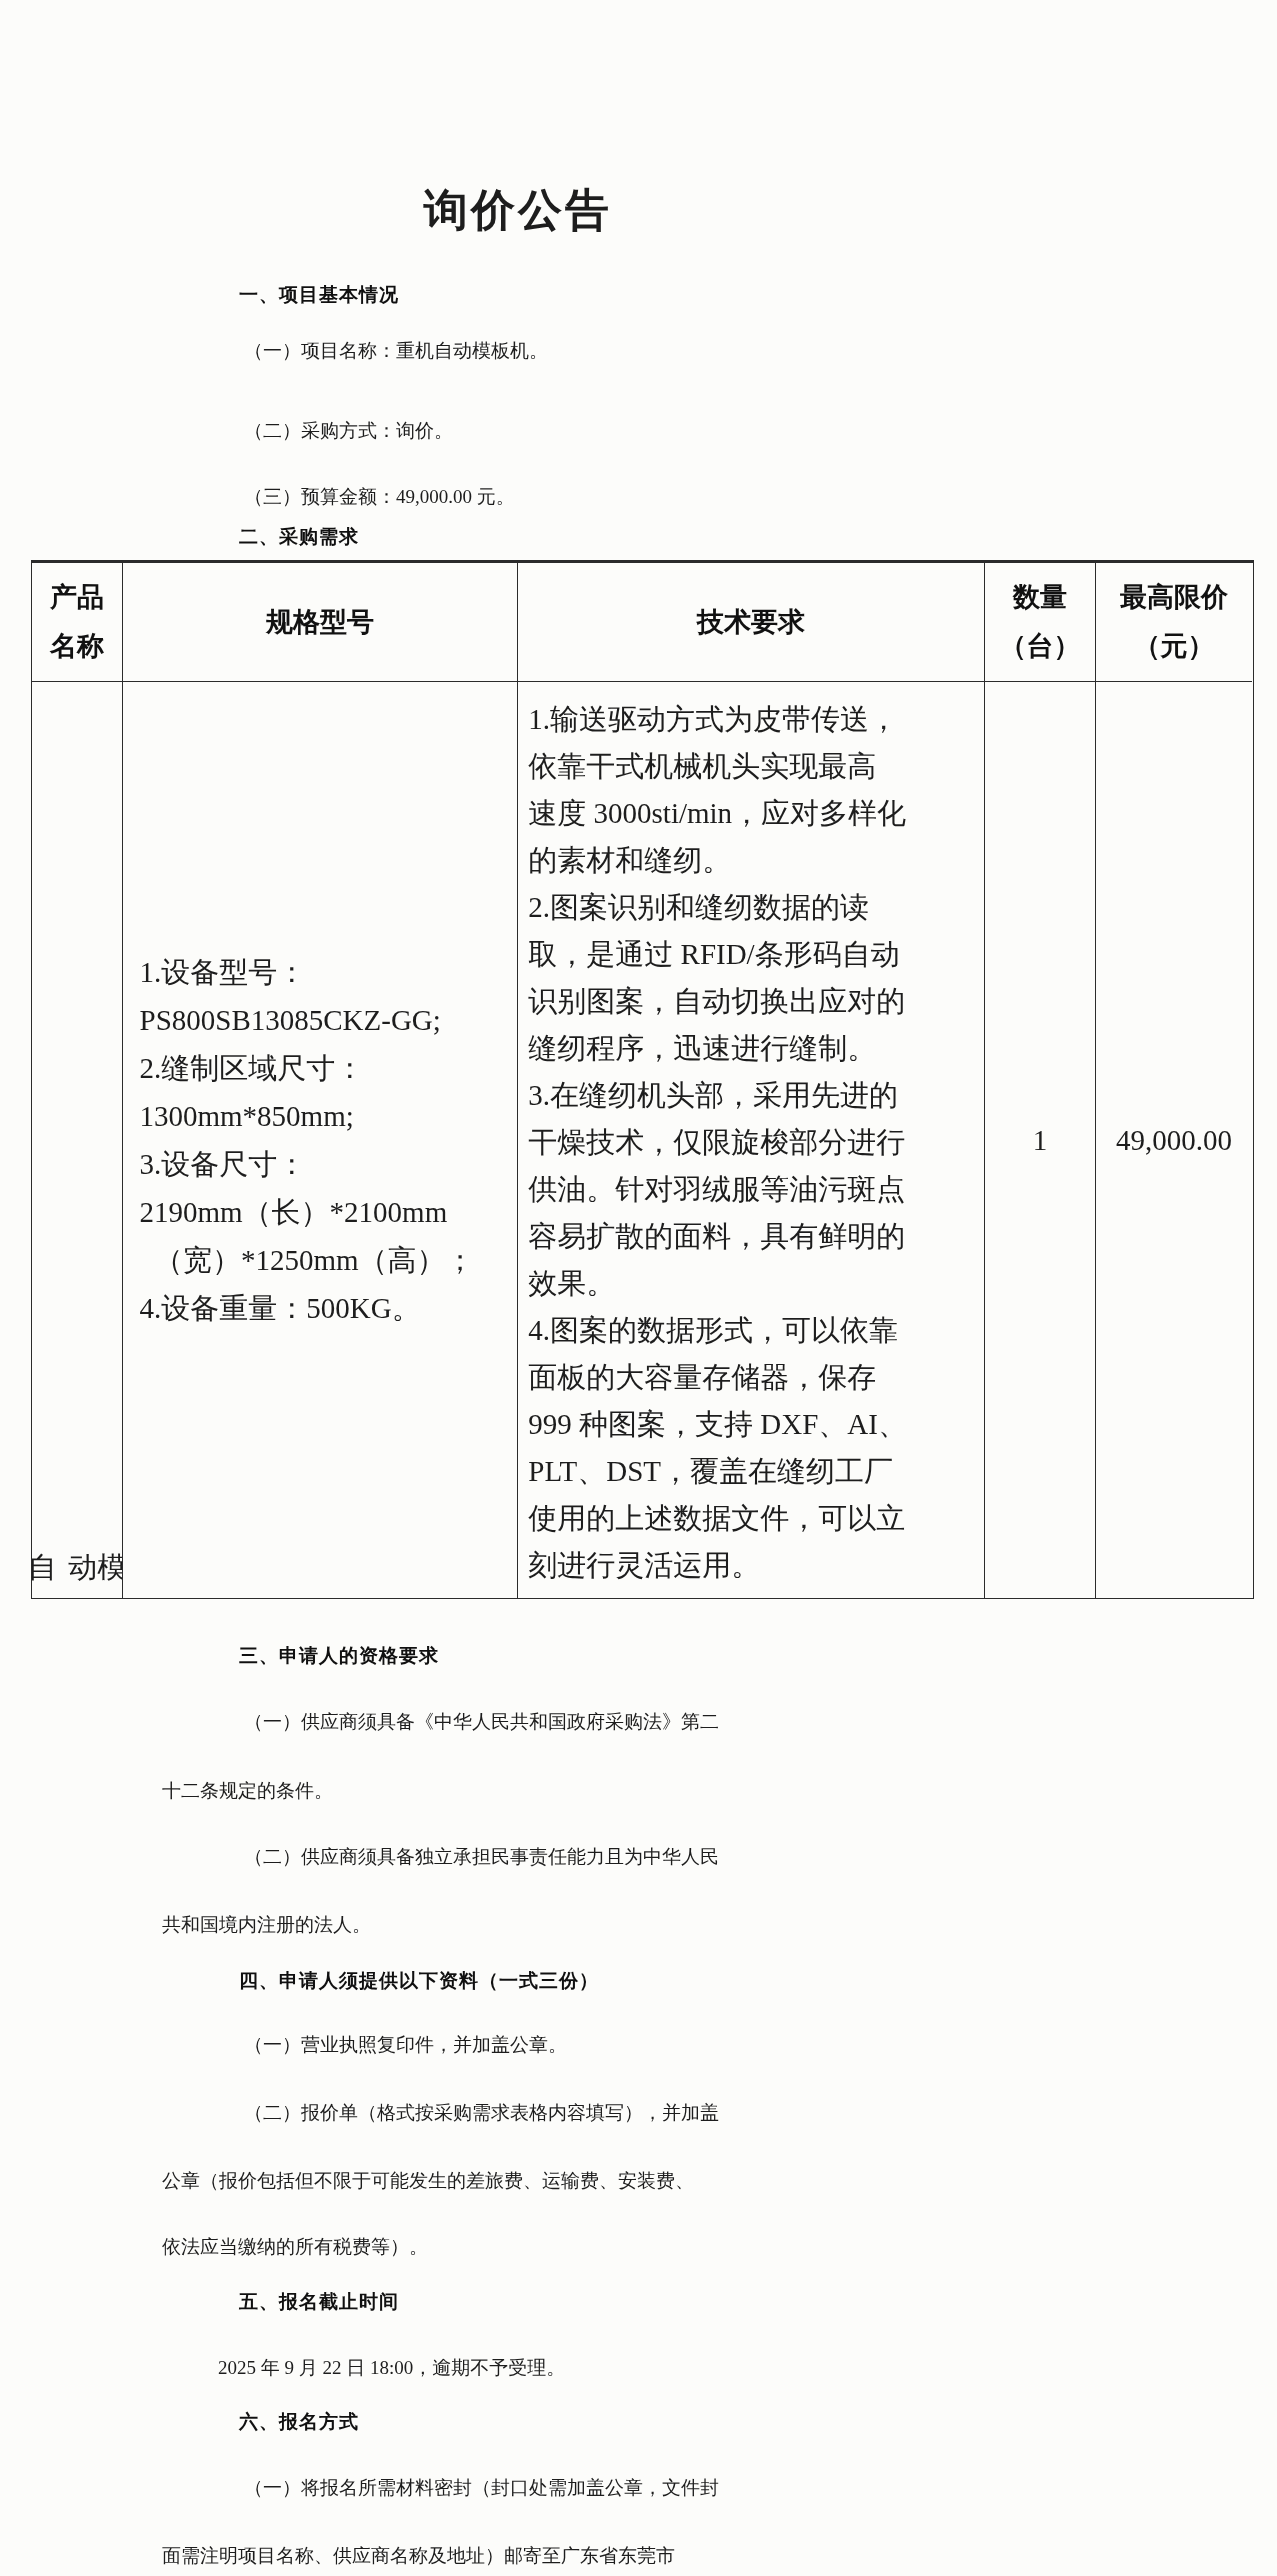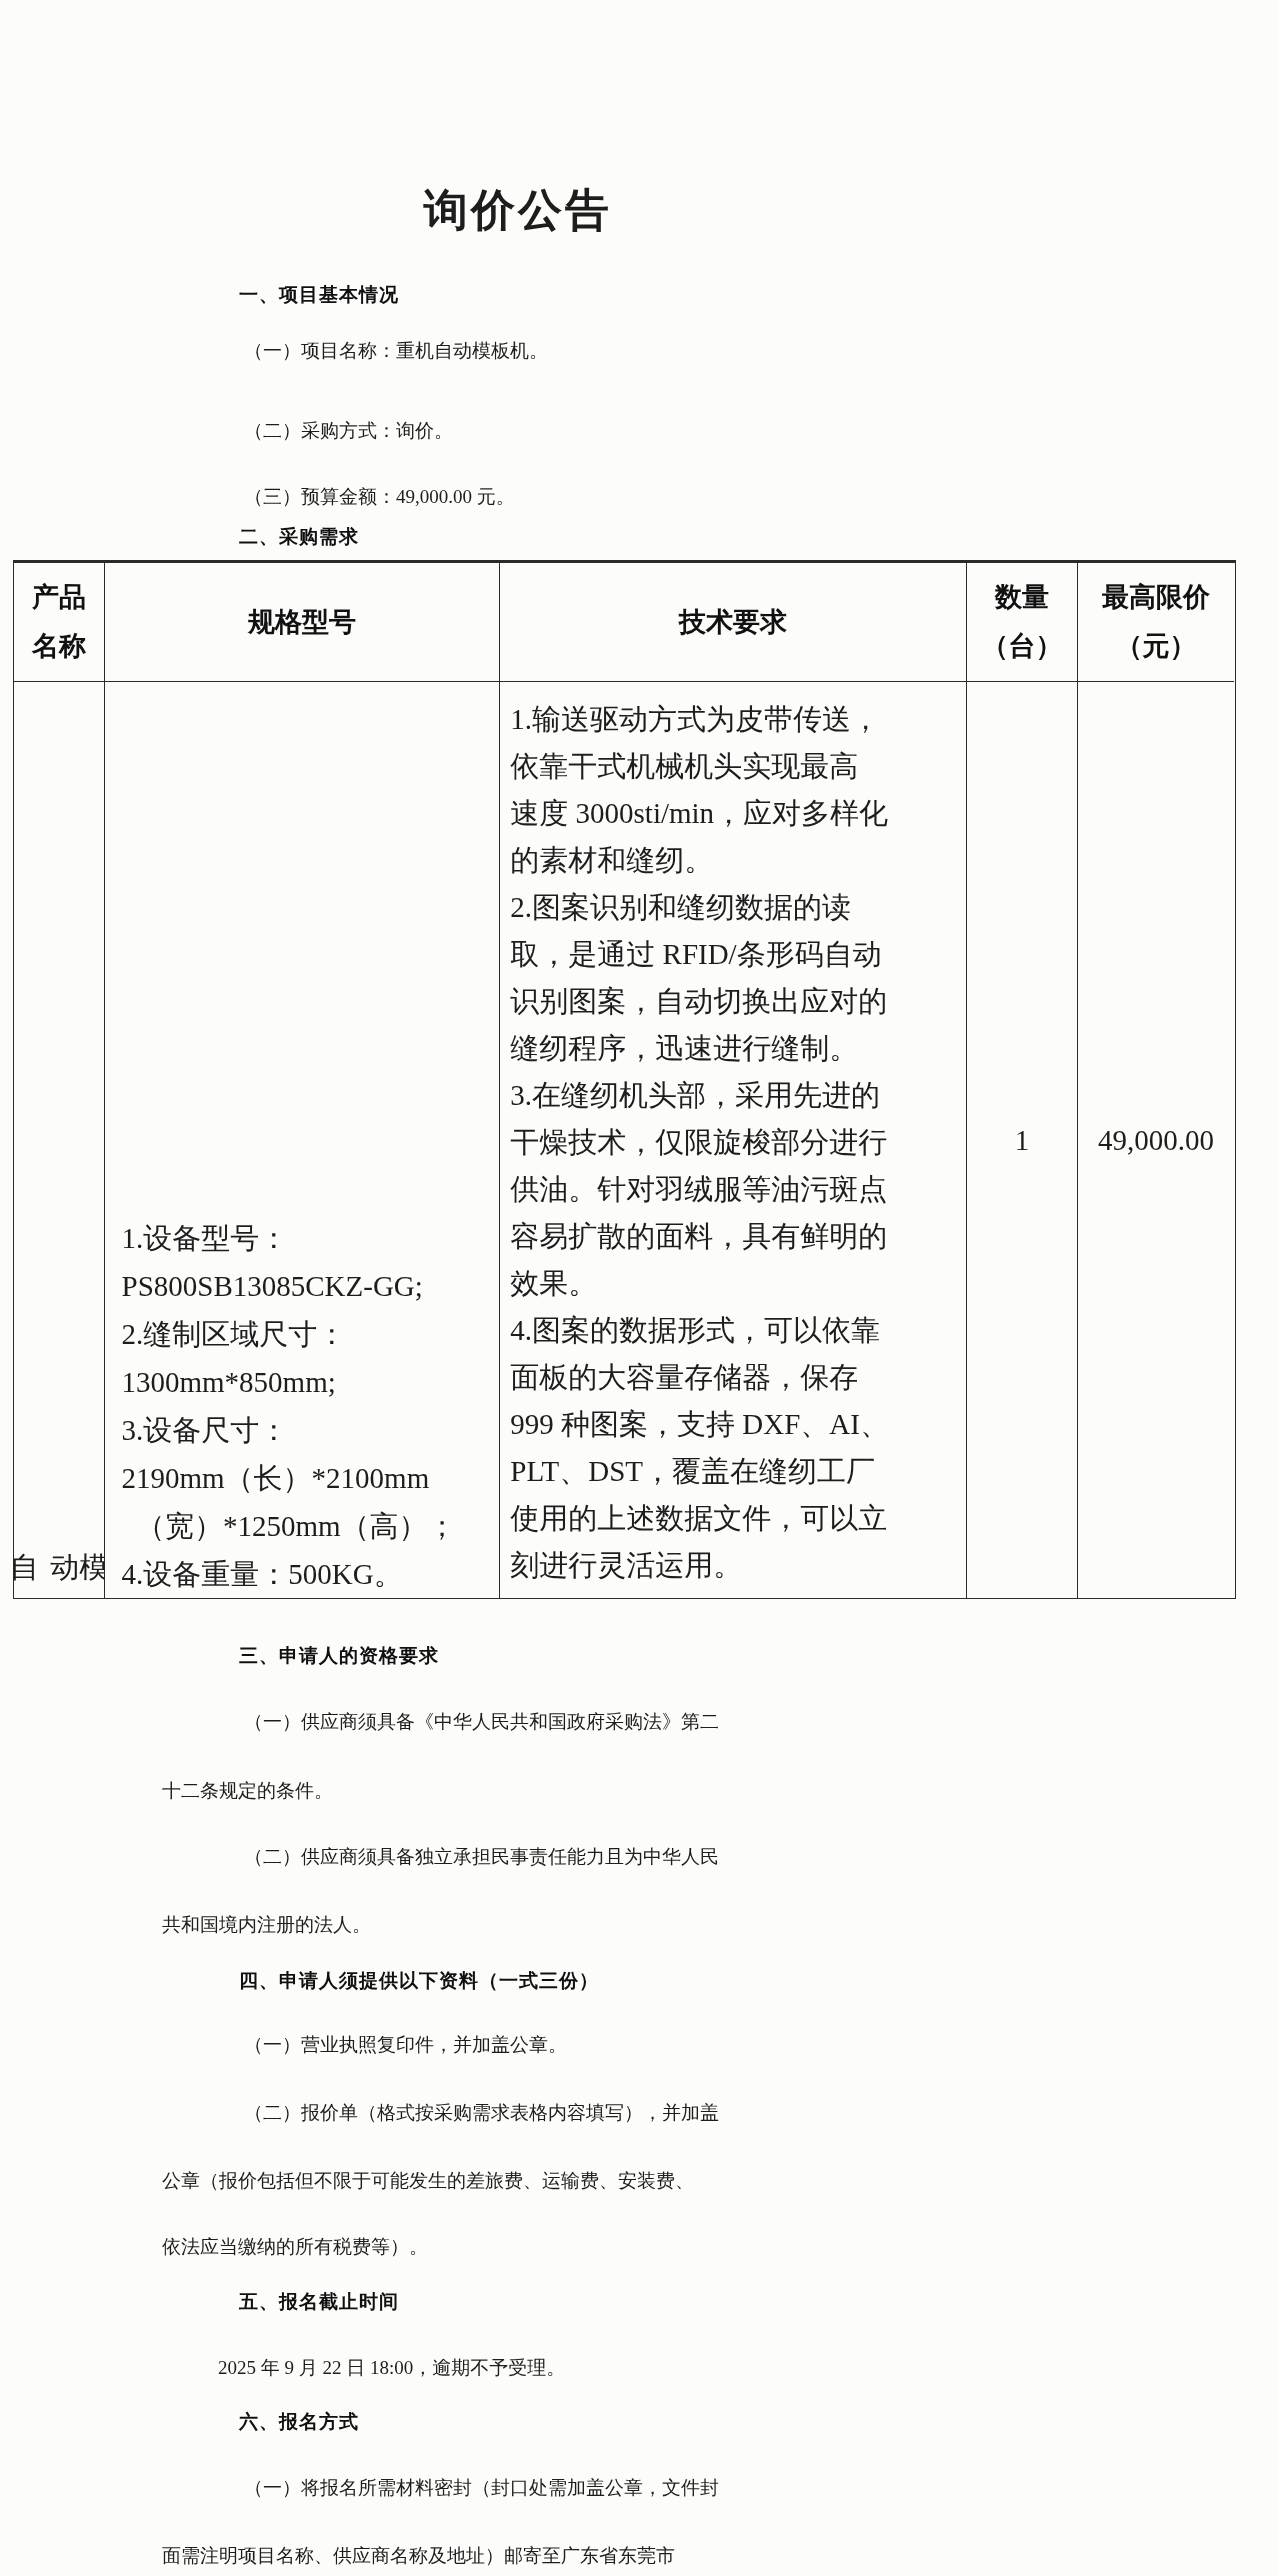--- a/index.html
+++ b/index.html
@@ -22,21 +22,21 @@
   .heading {
     font-family:"Liberation Sans","DejaVu Sans",sans-serif;
     font-weight:bold; color:#101010; letter-spacing:1px;
   }
   .ind-h { padding-left:77px; }
   .ind-p { padding-left:82px; }
   .ind-d { padding-left:56px; }
 
   
   .req-table {
-    position:absolute; left:13px; top:560px; width:1223px; height:1039px;
+    position:absolute; left:31px; top:560px; width:1223px; height:1039px;
     box-sizing:border-box; border:1.5px solid var(--rule); border-top-width:3.1px;
     display:grid;
     grid-template-columns:91px 395px 467px 111px 156px;
     grid-template-rows:119px 1fr;
     background:#fcfcfa;
   }
   .cell {
     box-sizing:border-box;
     border-right:1.5px solid var(--rule);
     border-bottom:1.5px solid var(--rule);
@@ -49,21 +49,21 @@
     font-family:"Liberation Sans","DejaVu Sans",sans-serif; font-weight:bold;
     font-size:27px; line-height:49px; text-align:center; white-space:nowrap;
     color:#111;
   }
   .cell-product {
     display:flex; flex-direction:row; align-items:flex-end; justify-content:center;
     font-size:29px; line-height:61px;
   }
   .cell-product span { letter-spacing:11.3px; margin-right:-11.3px; white-space:nowrap; }
   .cell-spec {
-    display:flex; flex-direction:column; justify-content:flex-end;
+    display:flex; flex-direction:column; justify-content:center;
     padding-left:16.5px; font-size:29px; line-height:48px; white-space:nowrap;
   }
   .cell-tech {
     padding:14.4px 12.4px 0 10.3px; font-size:29px; line-height:47px; white-space:nowrap;
   }
   .cell-center {
     display:flex; align-items:center; justify-content:center; font-size:29px;
   }
 </style>
 </head>

